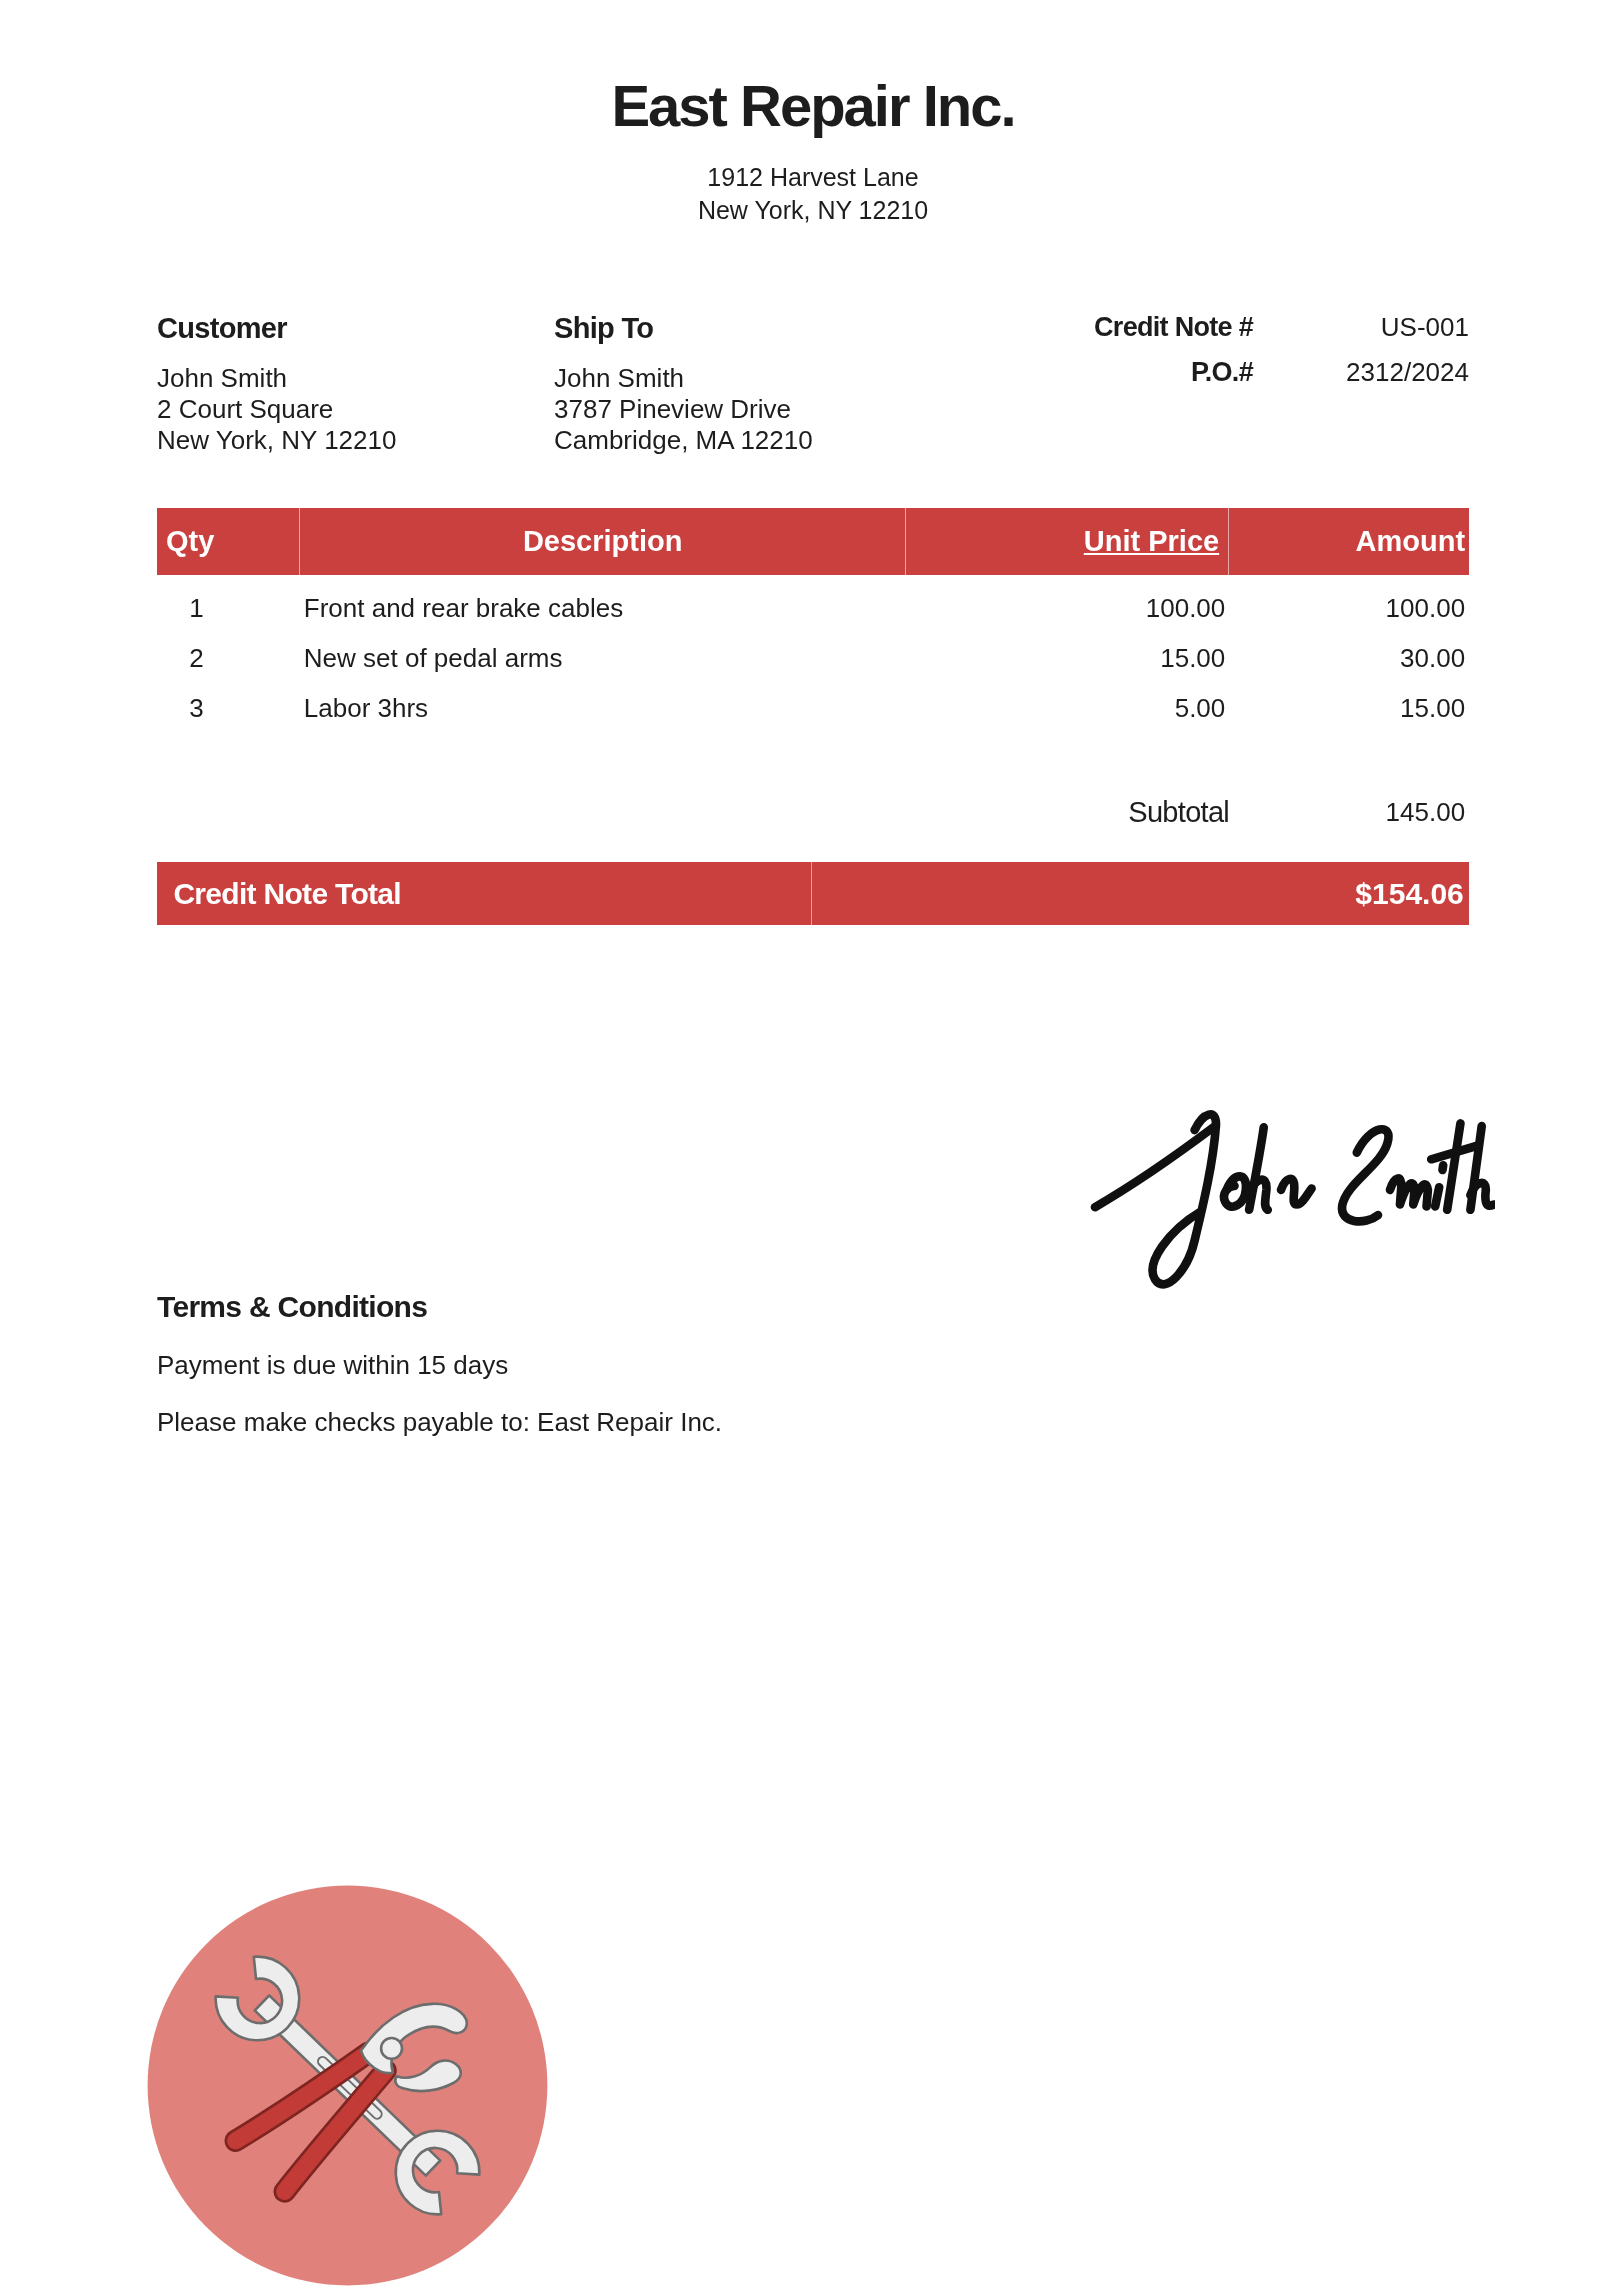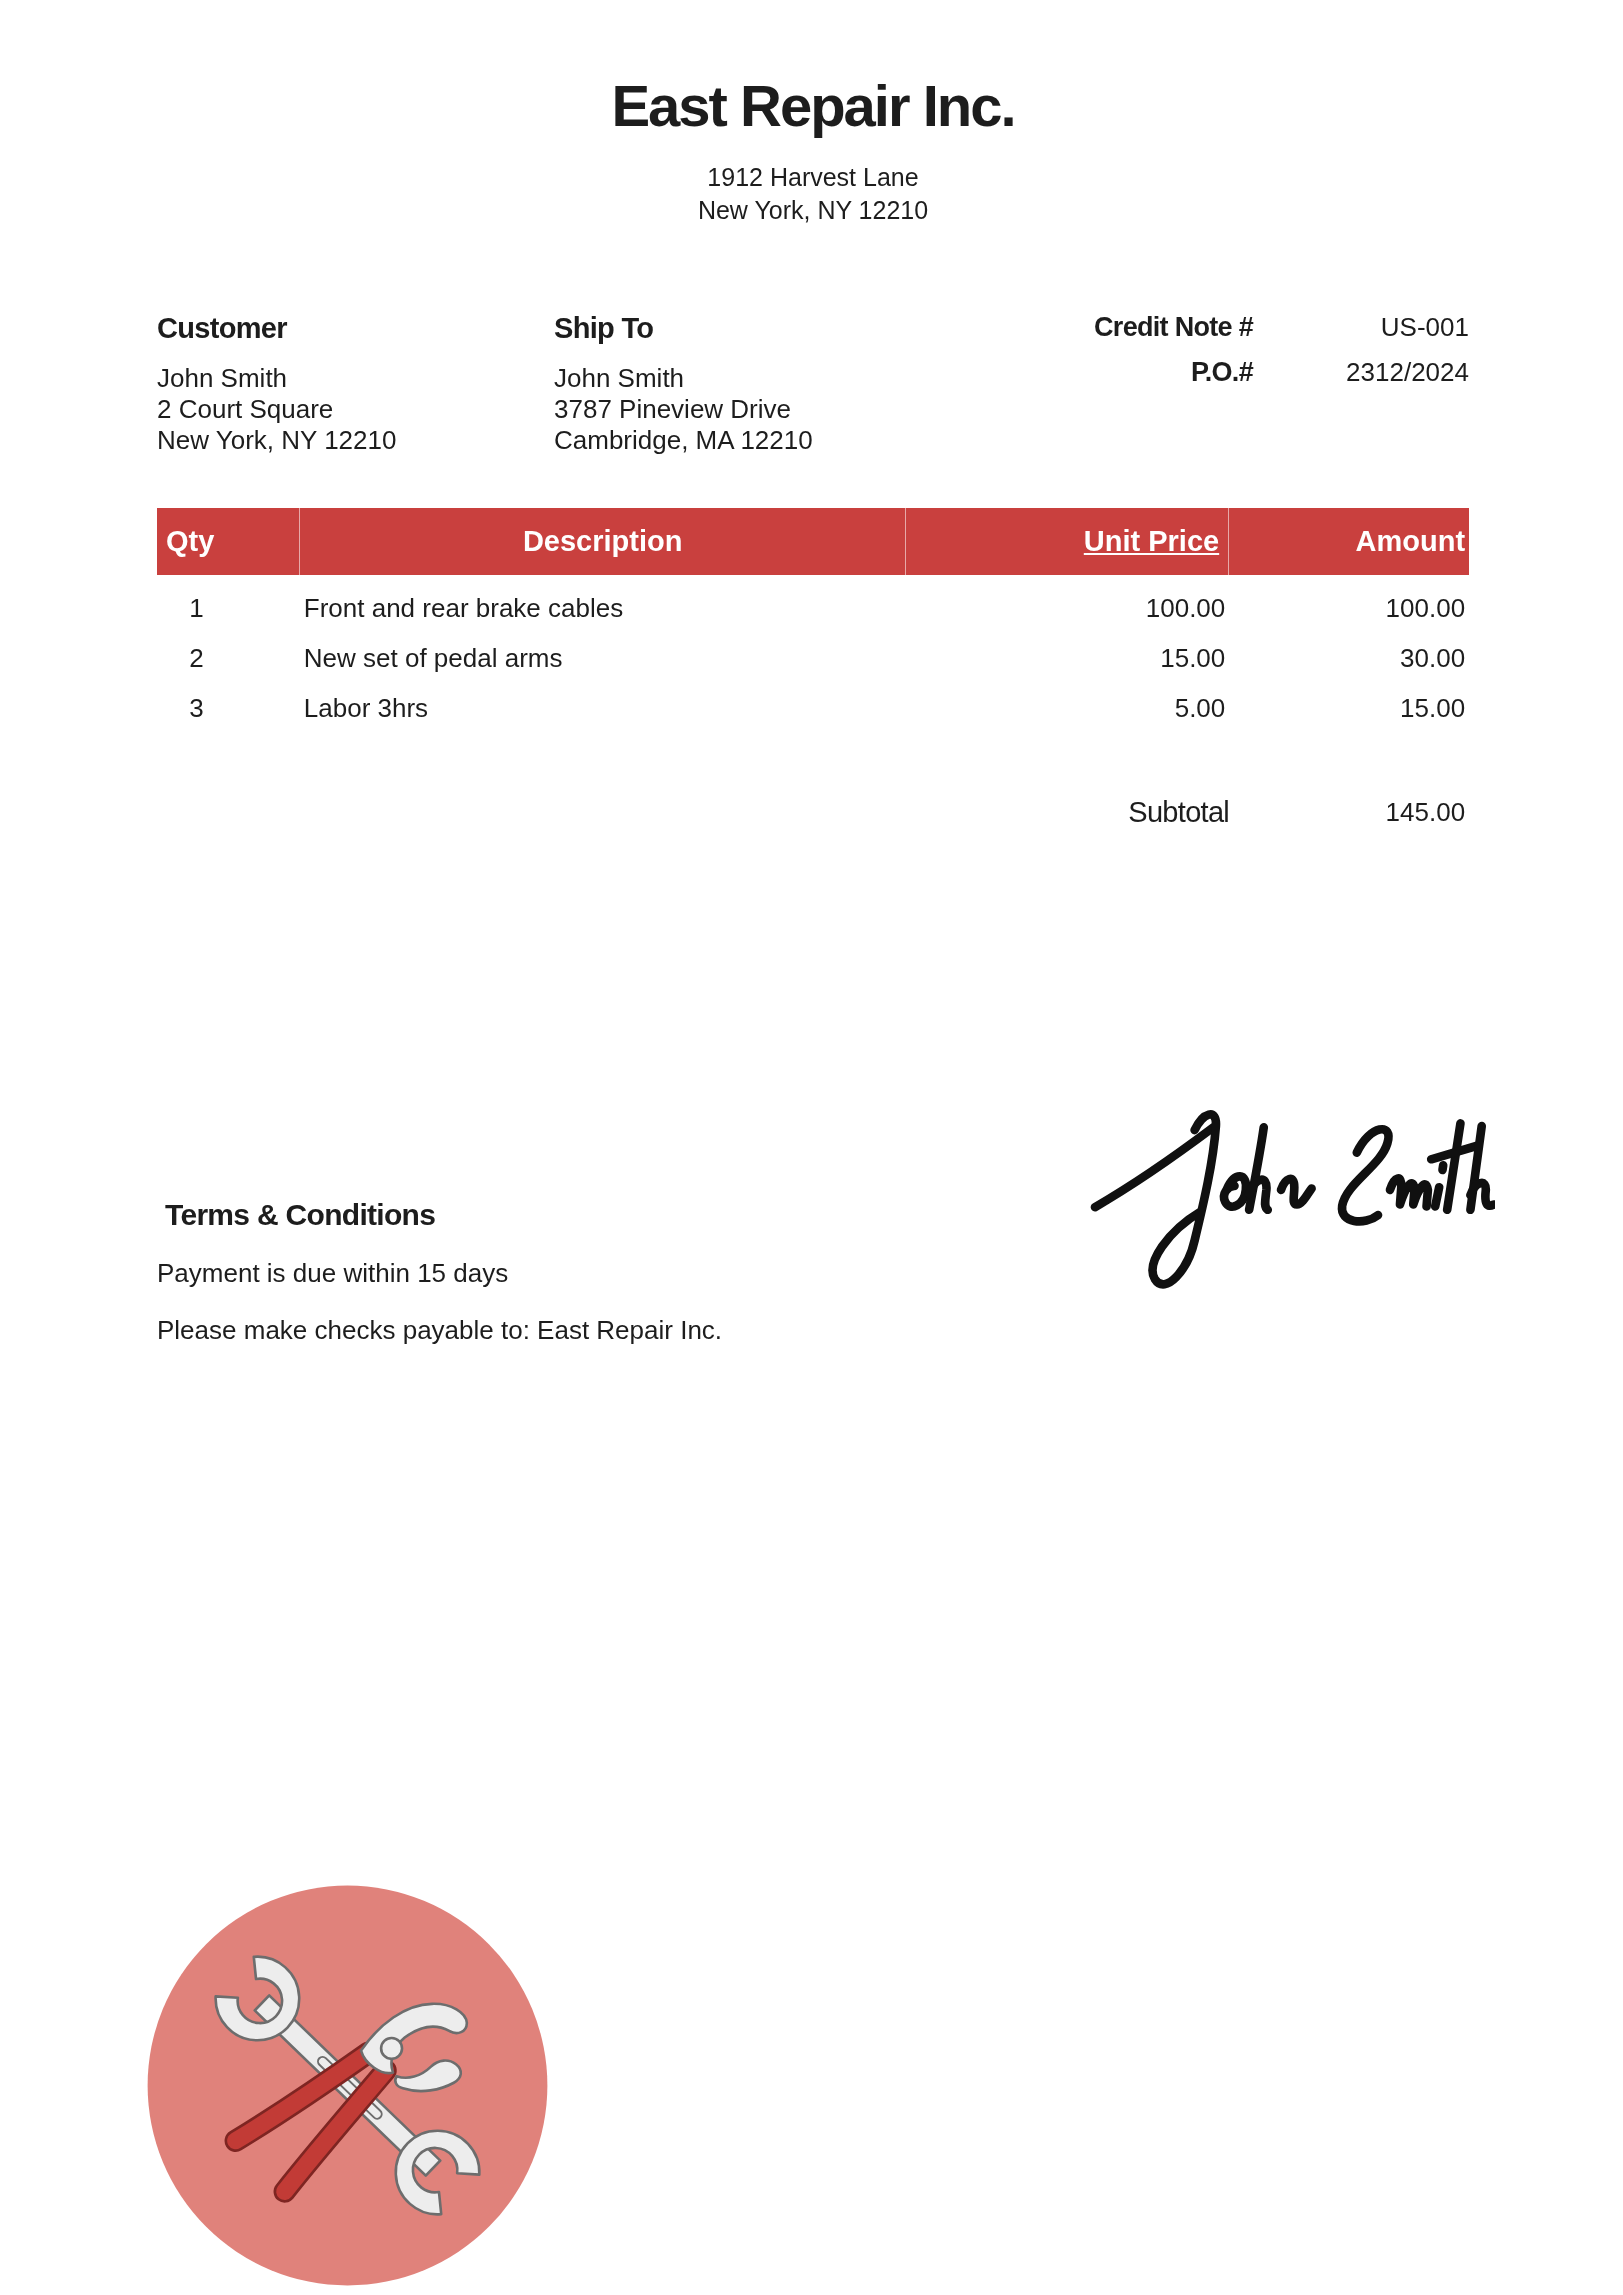--- a/index.html
+++ b/index.html
@@ -74,21 +74,21 @@
     border-right:1.3px solid rgba(255,255,255,.5);
   }
   .total-bar-value{flex:1;text-align:right;padding-right:5.2px;font-size:30px;font-weight:bold;}
 
   
   .signature{position:absolute;left:1083px;top:1087px;width:412px;height:223px;}
   .signature svg{width:100%;height:100%;}
 
   
   .terms{margin-top:365px;}
-  .terms-heading{font-size:30px;font-weight:bold;letter-spacing:-0.7px;margin:8px;}
+  .terms-heading{font-size:30px;font-weight:bold;letter-spacing:-0.7px;margin:0;}
   .terms-line{font-size:26px;margin-top:26px;}
 
   
   .logo{position:absolute;left:145px;top:1883px;width:405px;height:405px;}
   .logo svg{width:100%;height:100%;}
 </style>
 </head>
 <body>
 
 <div class="page">
@@ -155,20 +155,24 @@
   </div>
   </div>
 
   <div class="totals">
     <div class="totals-row">
       <div class="totals-label bold">Subtotal</div>
       <div class="totals-value">145.00</div>
     </div>
   </div>
 
+  <div class="total-bar">
+    <div class="total-bar-label">Credit Note Total</div>
+    <div class="total-bar-value">$154.06</div>
+  </div>
 
   <div class="terms">
     <div class="terms-heading">Terms &amp; Conditions</div>
     <div class="terms-line">Payment is due within 15 days</div>
     <div class="terms-line">Please make checks payable to: East Repair Inc.</div>
   </div>
 
 </div>
 
 <div class="signature">

